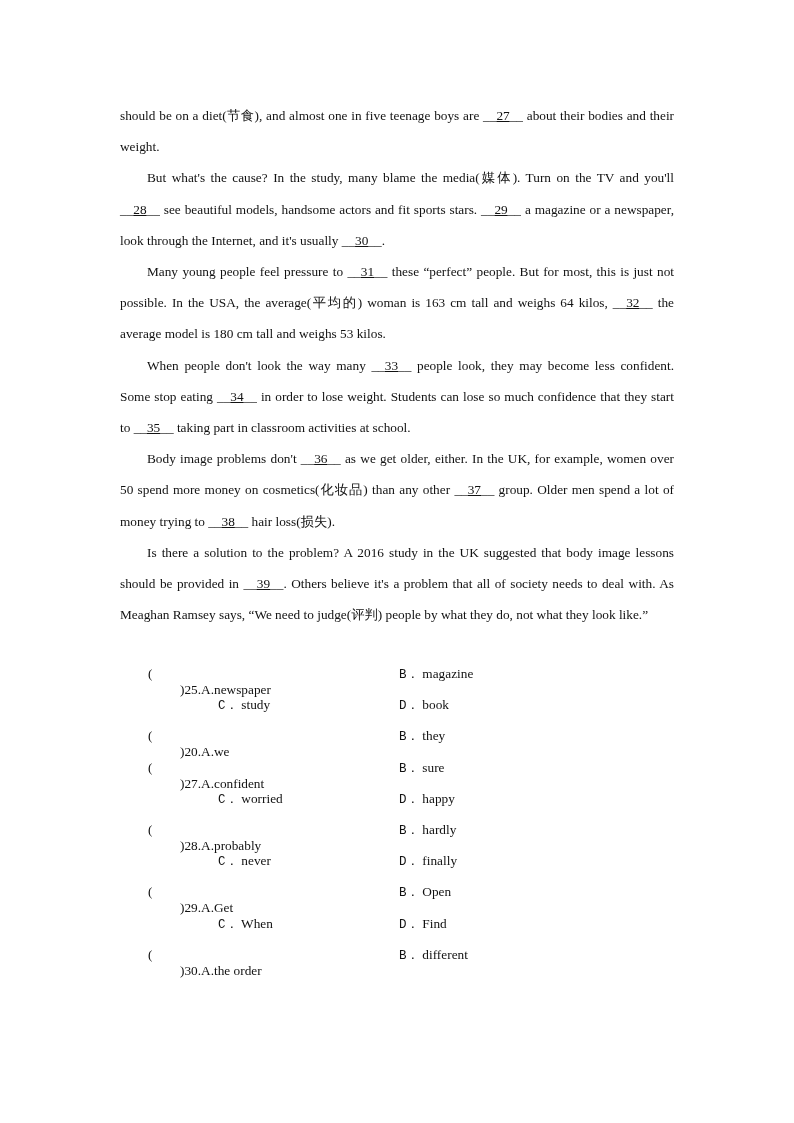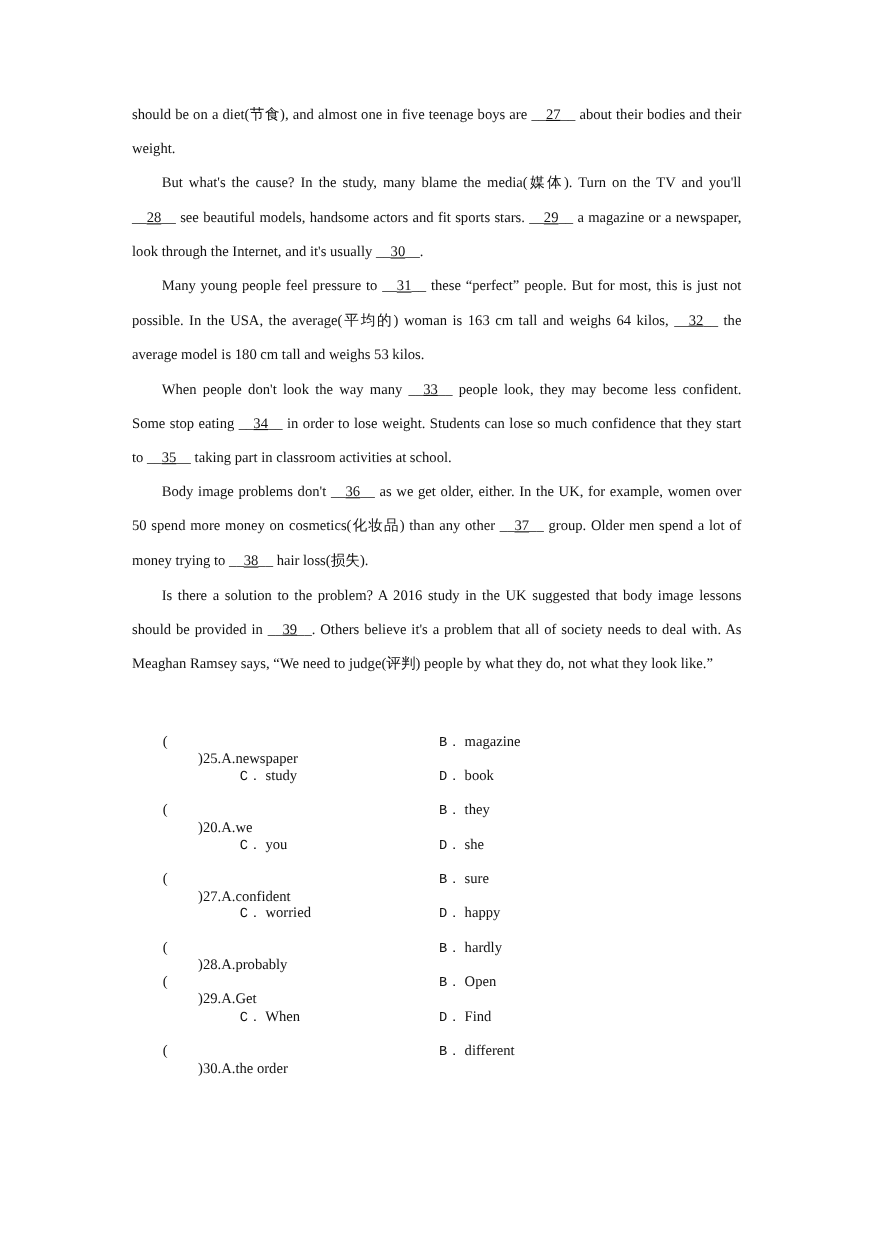--- a/index.html
+++ b/index.html
@@ -12,21 +12,21 @@
       height: 1123px;
       position: relative;
       overflow: hidden;
       font-family: "Liberation Serif", "DejaVu Serif", serif;
       color: #111111;
       font-size: 13.3px;
     }
     .page {
       position: absolute;
       left: 120px;
-      top: 88px;
+      top: 100px;
       width: 554px;
     }
     .para {
       margin: 0;
       line-height: 31.2px;
       text-align: justify;
       text-align-last: left;
     }
     .para.indent {
       text-indent: 27px;
@@ -92,36 +92,36 @@
     <div class="opt-row">
       <span class="opt-c"><span class="letter">C．</span> <span>study</span></span>
       <span class="opt-d"><span class="letter">D．</span> <span>book</span></span>
     </div>
     <div class="opt-row">
       <span class="opt-paren">(</span>
       <span class="opt-num">)<span>20</span>.<span>A.</span><span>we</span></span>
       <span class="opt-b"><span class="letter">B．</span> <span>they</span></span>
     </div>
     <div class="opt-row">
-      <span class="opt-c"><span class="letter">C．</span> <span>you</span></span>
-      <span class="opt-d"><span class="letter">D．</span> <span>she</span></span>
-    </div>
-    <div class="opt-row">
       <span class="opt-paren">(</span>
       <span class="opt-num">)<span>27</span>.<span>A.</span><span>confident</span></span>
       <span class="opt-b"><span class="letter">B．</span> <span>sure</span></span>
     </div>
     <div class="opt-row">
       <span class="opt-c"><span class="letter">C．</span> <span>worried</span></span>
       <span class="opt-d"><span class="letter">D．</span> <span>happy</span></span>
     </div>
     <div class="opt-row">
       <span class="opt-paren">(</span>
       <span class="opt-num">)<span>28</span>.<span>A.</span><span>probably</span></span>
       <span class="opt-b"><span class="letter">B．</span> <span>hardly</span></span>
+    </div>
+    <div class="opt-row">
+      <span class="opt-c"><span class="letter">C．</span> <span>never</span></span>
+      <span class="opt-d"><span class="letter">D．</span> <span>finally</span></span>
     </div>
     <div class="opt-row">
       <span class="opt-paren">(</span>
       <span class="opt-num">)<span>29</span>.<span>A.</span><span>Get</span></span>
       <span class="opt-b"><span class="letter">B．</span> <span>Open</span></span>
     </div>
     <div class="opt-row">
       <span class="opt-c"><span class="letter">C．</span> <span>When</span></span>
       <span class="opt-d"><span class="letter">D．</span> <span>Find</span></span>
     </div>

